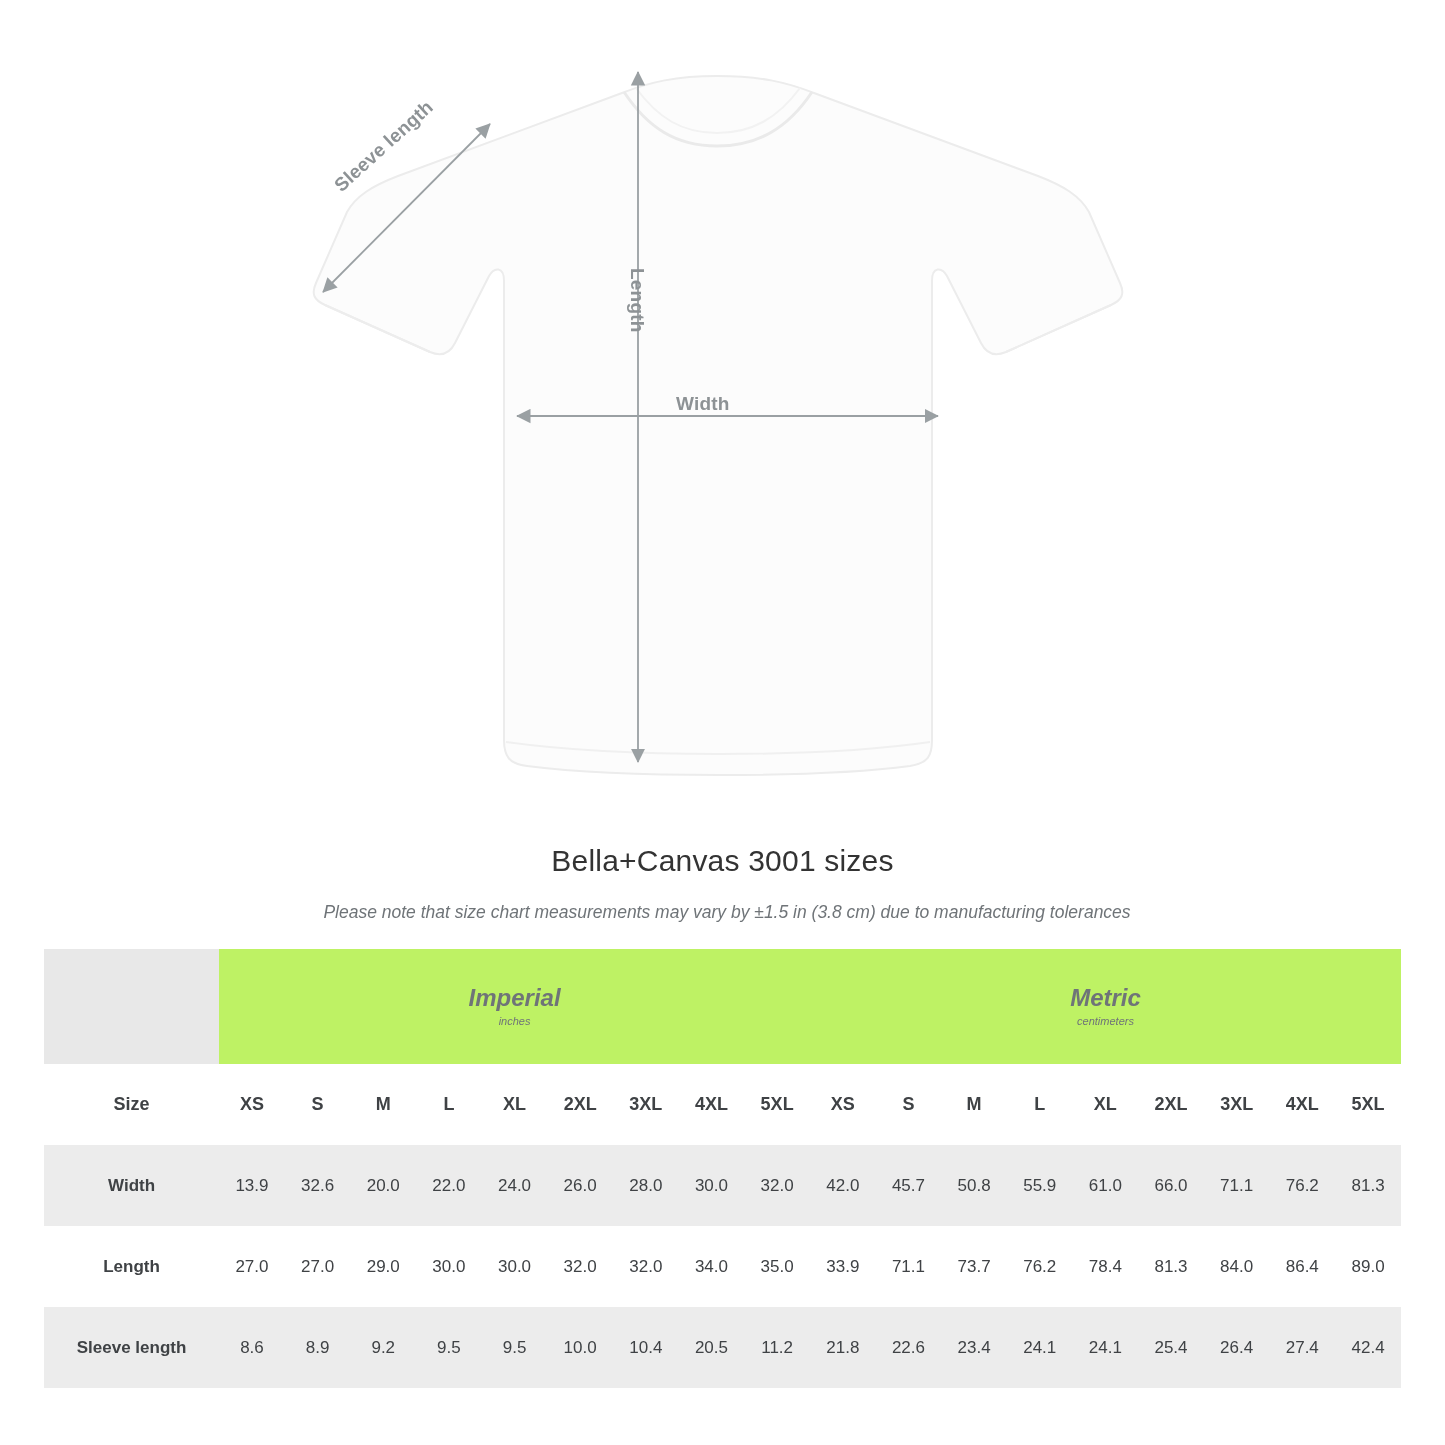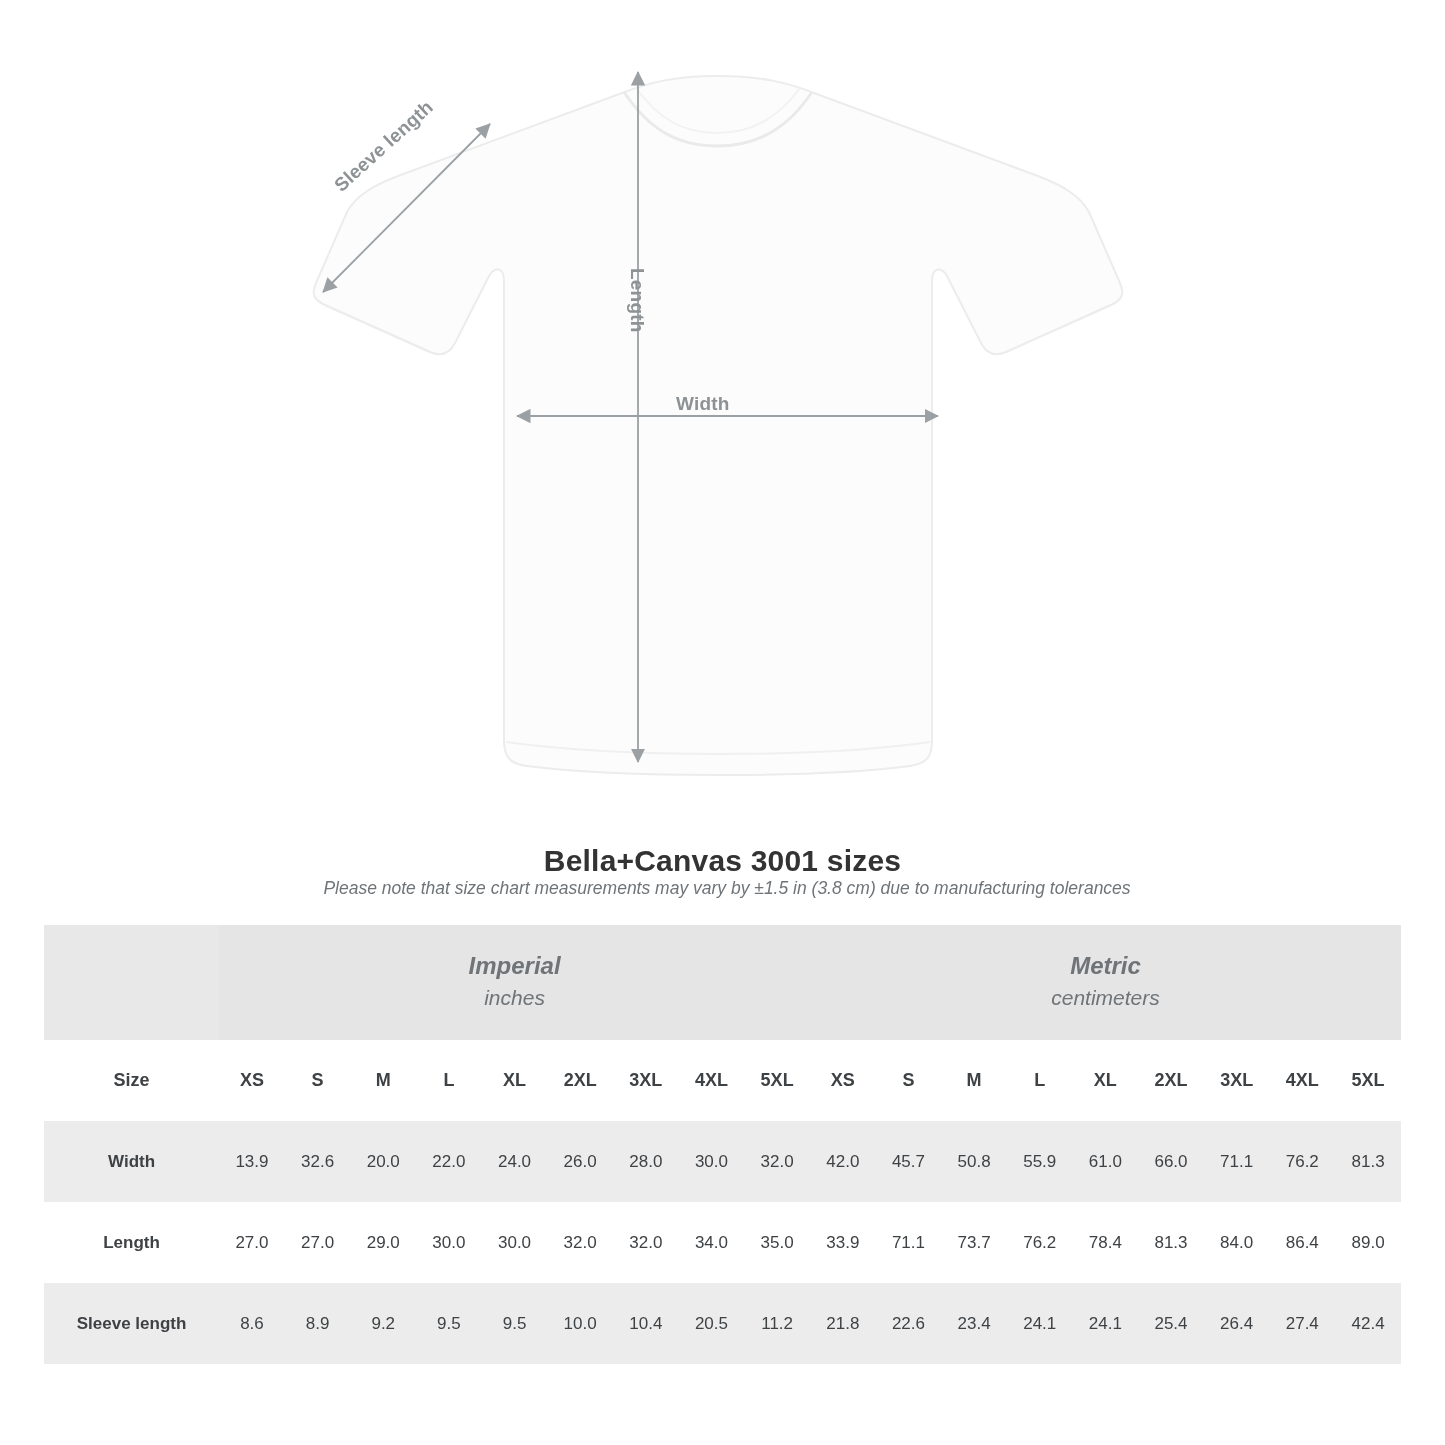--- a/index.html
+++ b/index.html
@@ -56,30 +56,30 @@
     top: 393px;
   }
 
   
   .title-block {
     text-align: center;
     margin-top: 14px;
   }
   .chart-title {
     font-size: 30px;
-    font-weight: bold;
+    font-weight: normal;
     color: #333333;
     margin: 0;
     letter-spacing: 0.2px;
   }
   .chart-note {
     font-size: 17.5px;
     font-style: italic;
     color: #6f7478;
-    margin-top: 0;
+    margin-top: 24px;
     padding-left: 9px;
   }
 
   
   .table-wrap {
     margin: 26px 44px 0 44px;
   }
   table.sizes {
     border-collapse: collapse;
     width: 1357px;
@@ -91,32 +91,32 @@
     font-size: 17px;
     color: #3f4245;
     padding: 0;
     height: 81px;
     border: 0;
   }
   .col-label { width: 175px; }
   .col-data  { width: 65.6px; }
 
   .unit-head {
-    background: #e5e5e5;
+    background: #bef264;
     height: 115px;
   }
   .unit-head .unit-name {
     font-size: 24px;
     font-style: italic;
     font-weight: bold;
     color: #6f7478;
     line-height: 1.25;
   }
   .unit-head .unit-sub {
-    font-size: 21px;
+    font-size: 11px;
     font-style: italic;
     color: #6f7478;
     line-height: 1.6;
   }
 
   tr.row-sizehdr td { background: #ffffff; font-weight: bold; font-size: 18px; color: #3f4245; }
   tr.row-alt td { background: #ececec; }
   tr.row-plain td { background: #ffffff; }
   td.rowlabel { font-weight: bold; font-size: 18px; color: #3f4245; }
   td.empty-corner { background: #e8e8e8; }

